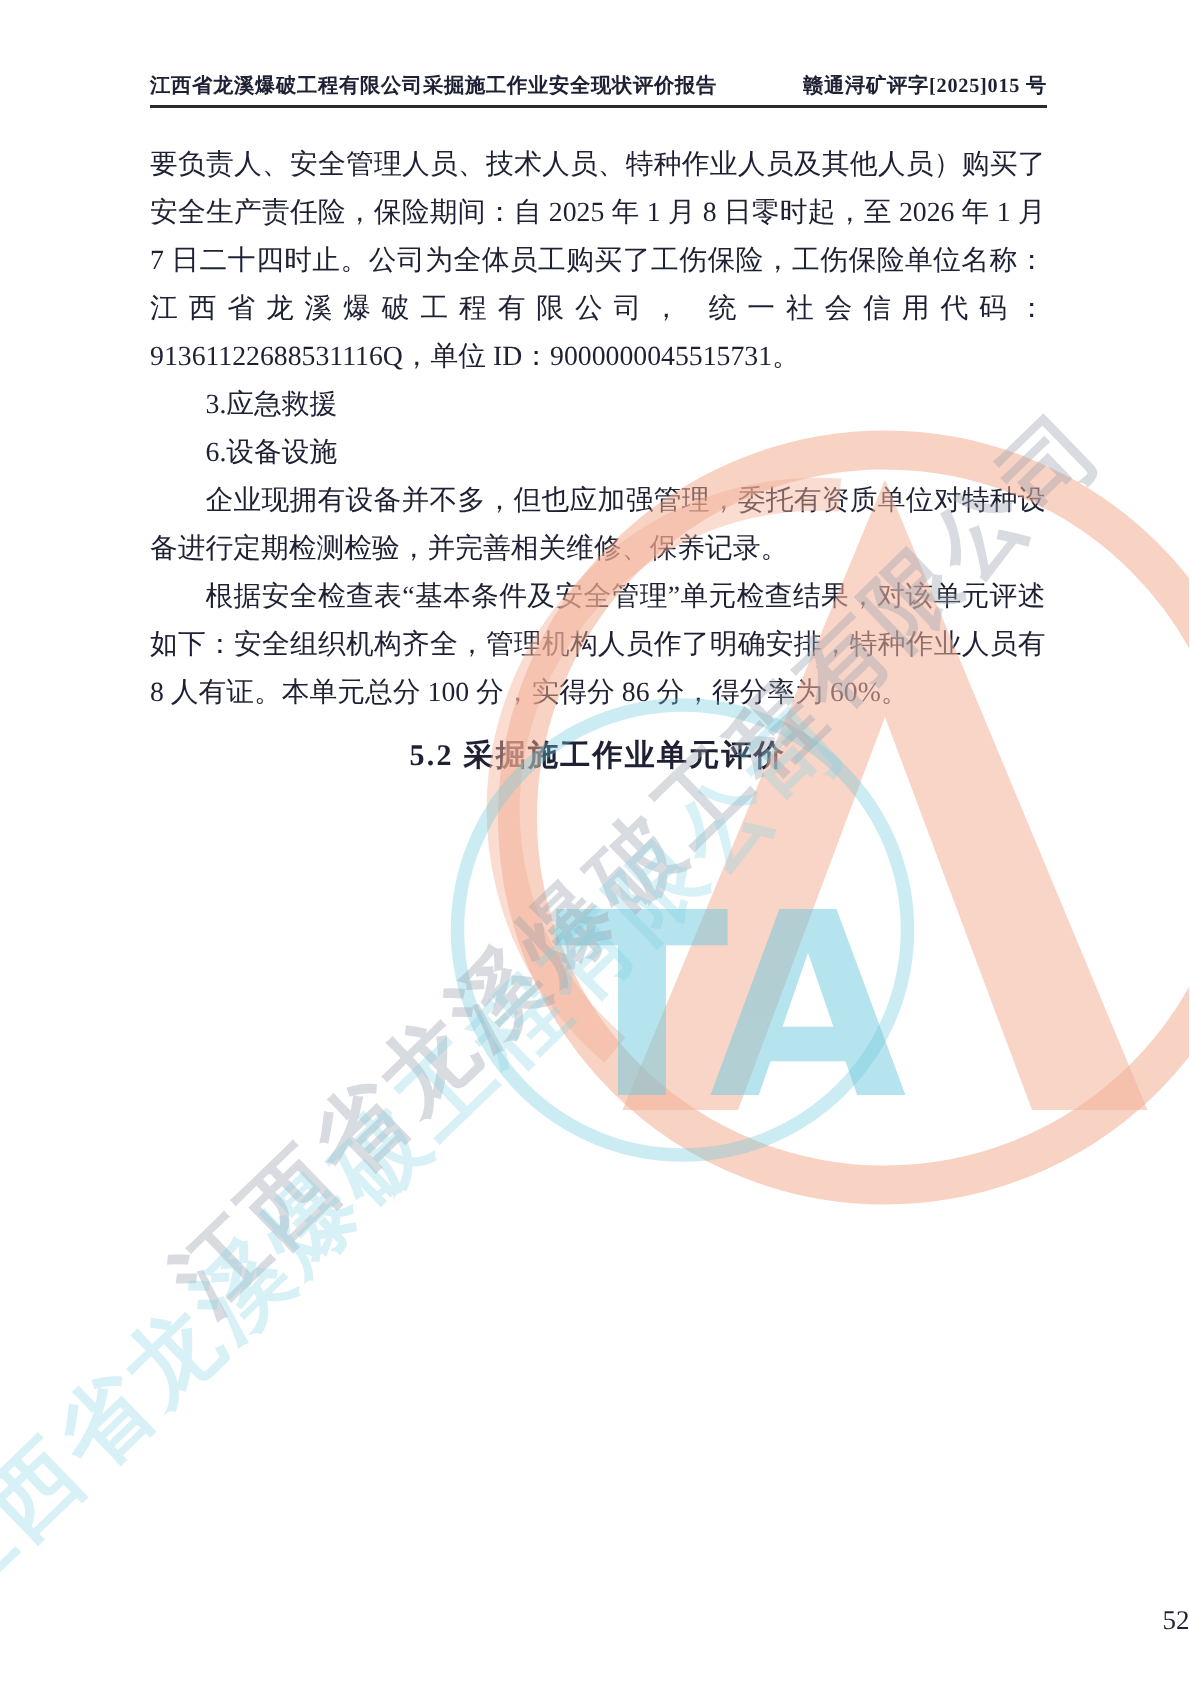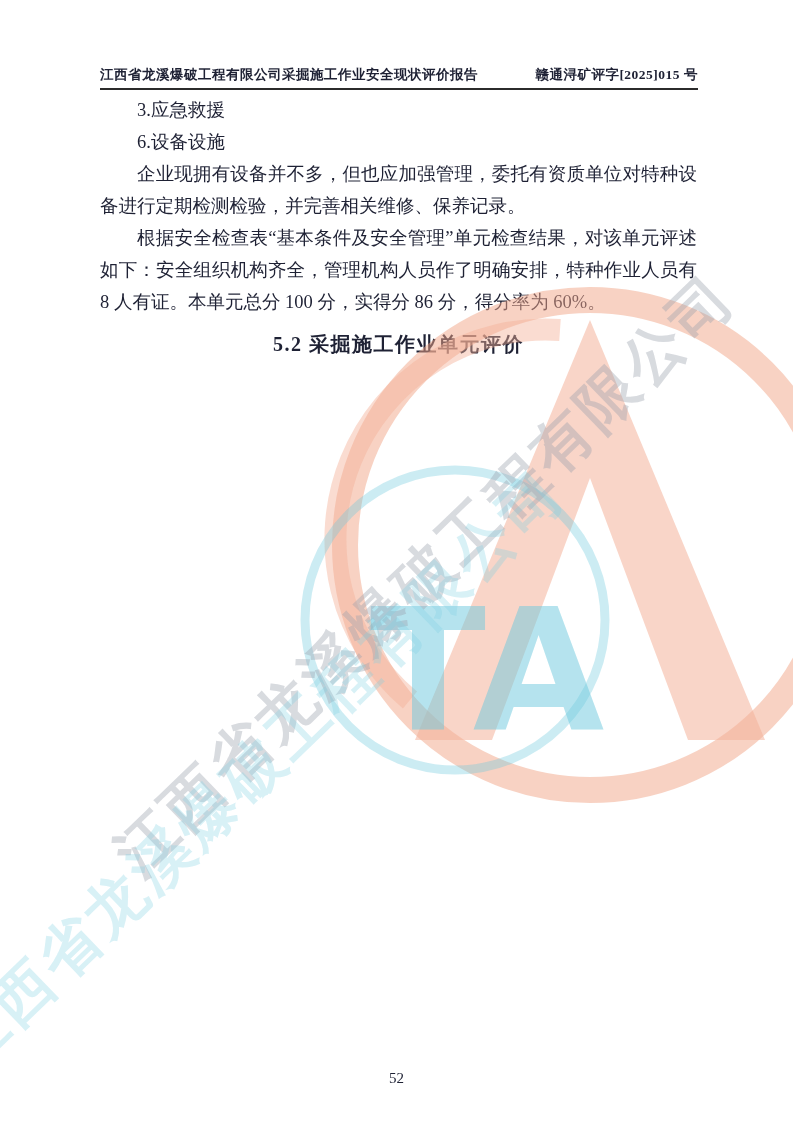--- a/index.html
+++ b/index.html
@@ -15,21 +15,21 @@
   .header{
     position:absolute;left:100px;right:95px;top:48px;
     display:flex;justify-content:space-between;align-items:flex-end;
     border-bottom:2px solid #2b2b2b;
     padding-bottom:4px;
     font-size:13.5px;font-weight:bold;
     letter-spacing:0.5px;
     z-index:3;
   }
   .header .h-left{white-space:nowrap;}
-  .header .h-right{white-space:nowrap;margin-top:18px;}
+  .header .h-right{white-space:nowrap;}
   
   .main{
     position:absolute;left:100px;right:96px;top:94px;
     text-align:justify;
     text-justify:inter-ideograph;
     font-size:18.5px;
     line-height:32px;
     z-index:2;
   }
   .main p{margin:0;}
@@ -39,22 +39,22 @@
     font-size:20px;
     font-weight:bold;
     letter-spacing:1.5px;
     margin-top:10px !important;
     margin-bottom:4px !important;
     text-align:center;
   }
   
   .footer{
     position:absolute;left:0;right:0;top:1070px;
-    text-align:center;
-    font-size:15px;
+    text-align:right;
+    font-size:18px;
     z-index:3;
   }
   
   .watermark{
     position:absolute;inset:0;
     z-index:4;
     pointer-events:none;
     filter:blur(0.5px);
   }
 </style>
@@ -79,20 +79,21 @@
 
     <text x="255" y="790" text-anchor="middle" transform="rotate(-44 255 770)" font-family="Liberation Sans, sans-serif" font-size="60" font-weight="bold" letter-spacing="4" fill="#7fd0e2" opacity="0.3">江西省龙溪爆破工程有限公司</text>
   </svg>
 
   <div class="header">
     <span class="h-left">江西省龙溪爆破工程有限公司采掘施工作业安全现状评价报告</span>
     <span class="h-right">赣通浔矿评字[2025]015 号</span>
   </div>
 
   <div class="main">
+    <p class="p-body">要负责人、安全管理人员、技术人员、特种作业人员及其他人员）购买了安全生产责任险，保险期间：自 2025 年 1 月 8 日零时起，至 2026 年 1 月 7 日二十四时止。公司为全体员工购买了工伤保险，工伤保险单位名称： 江西省龙溪爆破工程有限公司， 统一社会信用代码：91361122688531116Q，单位 ID：9000000045515731。</p>
     <p class="p-sub">3.应急救援</p>
     <p class="p-sub">6.设备设施</p>
     <p class="p-body indent">企业现拥有设备并不多，但也应加强管理，委托有资质单位对特种设备进行定期检测检验，并完善相关维修、保养记录。</p>
     <p class="p-body indent">根据安全检查表“基本条件及安全管理”单元检查结果，对该单元评述如下：安全组织机构齐全，管理机构人员作了明确安排，特种作业人员有 8 人有证。本单元总分 100 分，实得分 86 分，得分率为 60%。</p>
     <p class="p-section">5.2 采掘施工作业单元评价</p>
   </div>
 
   <div class="footer">52</div>
 
 </div>

